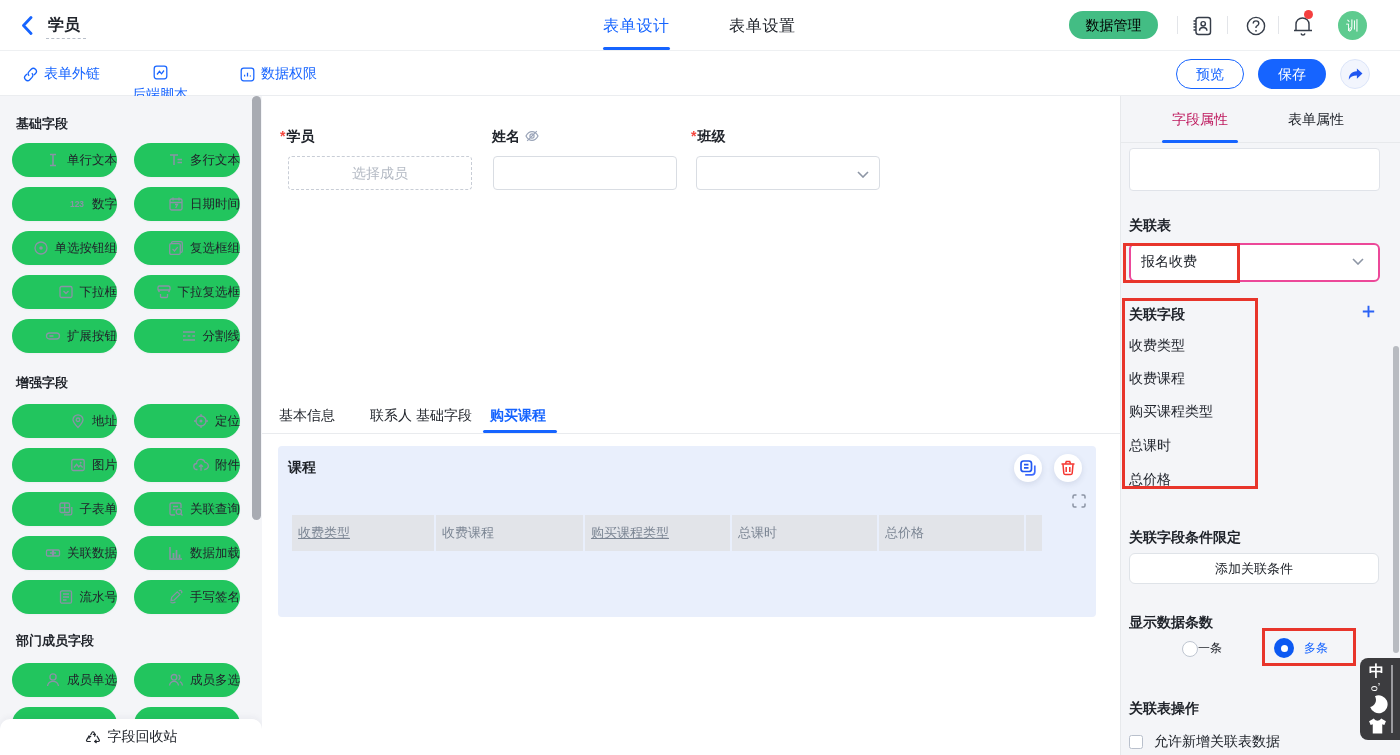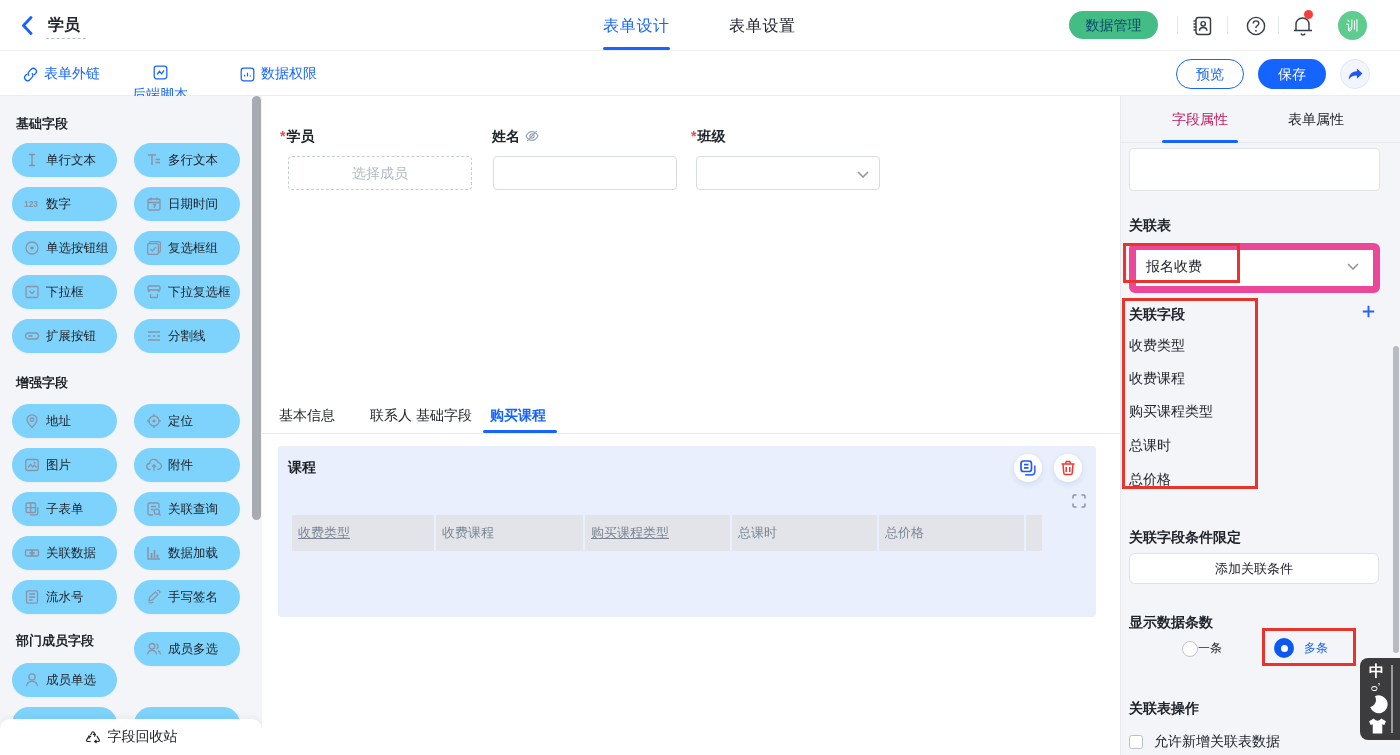--- a/index.html
+++ b/index.html
@@ -7,34 +7,34 @@
   body { font-family:"Liberation Sans", sans-serif; color:#1f2329; background:#fff; position:relative; }
   
   #nav { position:absolute; left:0; top:0; width:1400px; height:51px; background:#fff; border-bottom:1px solid #eef0f2; }
   #backArrow { position:absolute; left:21px; top:15px; }
   #title { position:absolute; left:48px; top:15px; font-size:16px; font-weight:bold; color:#20242b; }
   #titleDash { position:absolute; left:46px; top:38px; width:40px; border-bottom:1px dashed #b9bfc9; }
   .navtab { position:absolute; top:16px; font-size:16px; letter-spacing:0.7px; }
   #tabDesign { left:603px; color:#1664ff; }
   #tabSetting { left:729px; color:#21252c; }
   #tabDesignLine { position:absolute; left:603px; top:47px; width:67px; height:3px; background:#1664ff; border-radius:2px; }
-  #btnData { position:absolute; left:1069px; top:11px; width:89px; height:28px; background:#43bd84; border-radius:14px; color:#0c4a6e; font-size:14px; text-align:center; line-height:28px; }
+  #btnData { position:absolute; left:1069px; top:11px; width:89px; height:28px; background:#43bd84; border-radius:14px; color:#000000; font-size:14px; text-align:center; line-height:28px; }
   .navdiv { position:absolute; top:16px; width:1px; height:18px; background:#e3e5e9; }
   .navicon { position:absolute; top:15px; }
   #avatar { position:absolute; left:1338px; top:11px; width:29px; height:29px; border-radius:50%; background:#5ecb8f; color:#fff; font-size:13px; text-align:center; line-height:29px; }
   
   #toolbar { position:absolute; left:0; top:52px; width:1400px; height:44px; background:#fff; border-bottom:1px solid #ebedf0; }
   .tool-link { position:absolute; top:13px; font-size:14px; color:#1664ff; display:flex; align-items:center; gap:6px; }
   #btnPreview { position:absolute; left:1176px; top:7px; width:68px; height:30px; border:1px solid #1664ff; border-radius:16px; color:#1664ff; font-size:14px; text-align:center; line-height:28px; background:#fff; }
   #btnSave { position:absolute; left:1258px; top:7px; width:68px; height:30px; border-radius:16px; color:#fff; font-size:14px; text-align:center; line-height:30px; background:#1664ff; }
   #btnShare { position:absolute; left:1340px; top:7px; width:30px; height:30px; border-radius:50%; background:#f2f5fd; border:1px solid #dce5f9; }
   
   #lsb { position:absolute; left:0; top:96px; width:262px; height:659px; background:#f4f5f8; }
   .sec-title { position:absolute; left:16px; font-size:13px; font-weight:bold; color:#20242b; }
-  .pill { position:absolute; height:34px; background:#7dd3fc; border-radius:17px; display:flex; align-items:center; padding-left:12px; gap:6px; font-size:12.5px; color:#20242b; white-space:nowrap; box-shadow:0 1px 2px rgba(30,40,70,0.03); }
+  .pill { position:absolute; height:34px; background:#22c55e; border-radius:17px; display:flex; align-items:center; padding-left:12px; gap:6px; font-size:12.5px; color:#20242b; white-space:nowrap; box-shadow:0 1px 2px rgba(30,40,70,0.03);justify-content:flex-end; }
   .pc1 { left:12px; width:105px; }
   .pc2 { left:134px; width:106px; }
   .picon { width:16px; height:16px; flex:0 0 16px; display:flex; align-items:center; justify-content:center; }
   #lsbScroll { position:absolute; left:252px; top:0px; width:9px; height:424px; background:#a8abb2; border-radius:5px; }
   #recycle { position:absolute; left:0px; top:623px; width:262px; height:36px; background:#fff; border-radius:10px 10px 0 0; display:flex; align-items:center; justify-content:center; gap:7px; font-size:14px; color:#20242b; box-shadow:0 -2px 6px rgba(30,40,70,0.05); }
   
   #canvas { position:absolute; left:262px; top:96px; width:858px; height:659px; background:#fff; }
   .flabel { position:absolute; top:32px; font-size:14px; font-weight:bold; color:#20242b; }
   .star { color:#f5483f; margin-right:1px; }
   .fbox { position:absolute; top:60px; width:184px; height:34px; border-radius:4px; background:#fff; }
@@ -313,21 +313,21 @@
       </div>
       <div class="pill pc1" style="top:567px;">
         <span class="picon">
           <svg width="16" height="16" viewBox="0 0 16 16" fill="none" stroke="#8a93a6" stroke-width="1.3">
             <circle cx="8" cy="5" r="3.1"></circle>
             <path d="M2.5 14 c.5-3 2.7-4.6 5.5-4.6 s5 1.6 5.5 4.6"></path>
           </svg>
         </span>
         <span>成员单选</span>
       </div>
-      <div class="pill pc2" style="top:536px;">
+      <div class="pill pc2" style="top:567px;">
         <span class="picon">
           <svg width="16" height="16" viewBox="0 0 16 16" fill="none" stroke="#8a93a6" stroke-width="1.3">
             <circle cx="6" cy="5.3" r="2.8"></circle>
             <path d="M1.5 13.5 c.4-2.7 2-4.2 4.5-4.2 s4.1 1.5 4.5 4.2"></path>
             <path d="M10.5 2.8 a2.8 2.8 0 0 1 0 5"></path>
             <path d="M12 9.6 c1.6.7 2.3 2 2.5 3.9"></path>
           </svg>
         </span>
         <span>成员多选</span>
       </div>
@@ -403,21 +403,21 @@
 </div>
 
 <div id="rsb">
   <div id="rsbTabs">
     <div style="position:absolute; left:51px; top:15px; font-size:14px; color:#be185d;">字段属性</div>
     <div style="position:absolute; left:167px; top:15px; font-size:14px; color:#20242b;">表单属性</div>
     <div style="position:absolute; left:41px; top:44px; width:76px; height:3px; background:#1664ff; border-radius:2px;"></div>
   </div>
   <div style="position:absolute; left:8px; top:52px; width:251px; height:43px; border:1px solid #e0e3e9; border-radius:4px; background:#fff;"></div>
   <div class="rlabel" style="top:121px;">关联表</div>
-  <div style="position:absolute; left:8px; top:147px; width:251px; height:50px; border:7px solid #ec4899; border-radius:6px; background:#fff;">
+  <div style="position:absolute; left:8px; top:147px; width:251px; height:39px; border:2px solid #ec4899; border-radius:6px; background:#fff;">
     <div style="position:absolute; left:10px; top:8px; font-size:14px; color:#20242b;">报名收费</div>
     <svg width="12" height="7" viewBox="0 0 12 7" style="position:absolute; right:14px; top:13px;" fill="none" stroke="#8d96a5" stroke-width="1.6">
         <path d="M1 1 L6 6 L11 1"></path>
       </svg>
   </div>
   <div class="rlabel" style="top:210px;">关联字段</div>
   <svg width="13" height="13" viewBox="0 0 13 13" style="position:absolute; left:241px; top:209px;" stroke="#2a62f5" stroke-width="1.9" fill="none">
       <path d="M6.5 0.8 V12.2 M0.8 6.5 H12.2"></path>
     </svg>
   <div class="ritem" style="top:241px;">收费类型</div>

